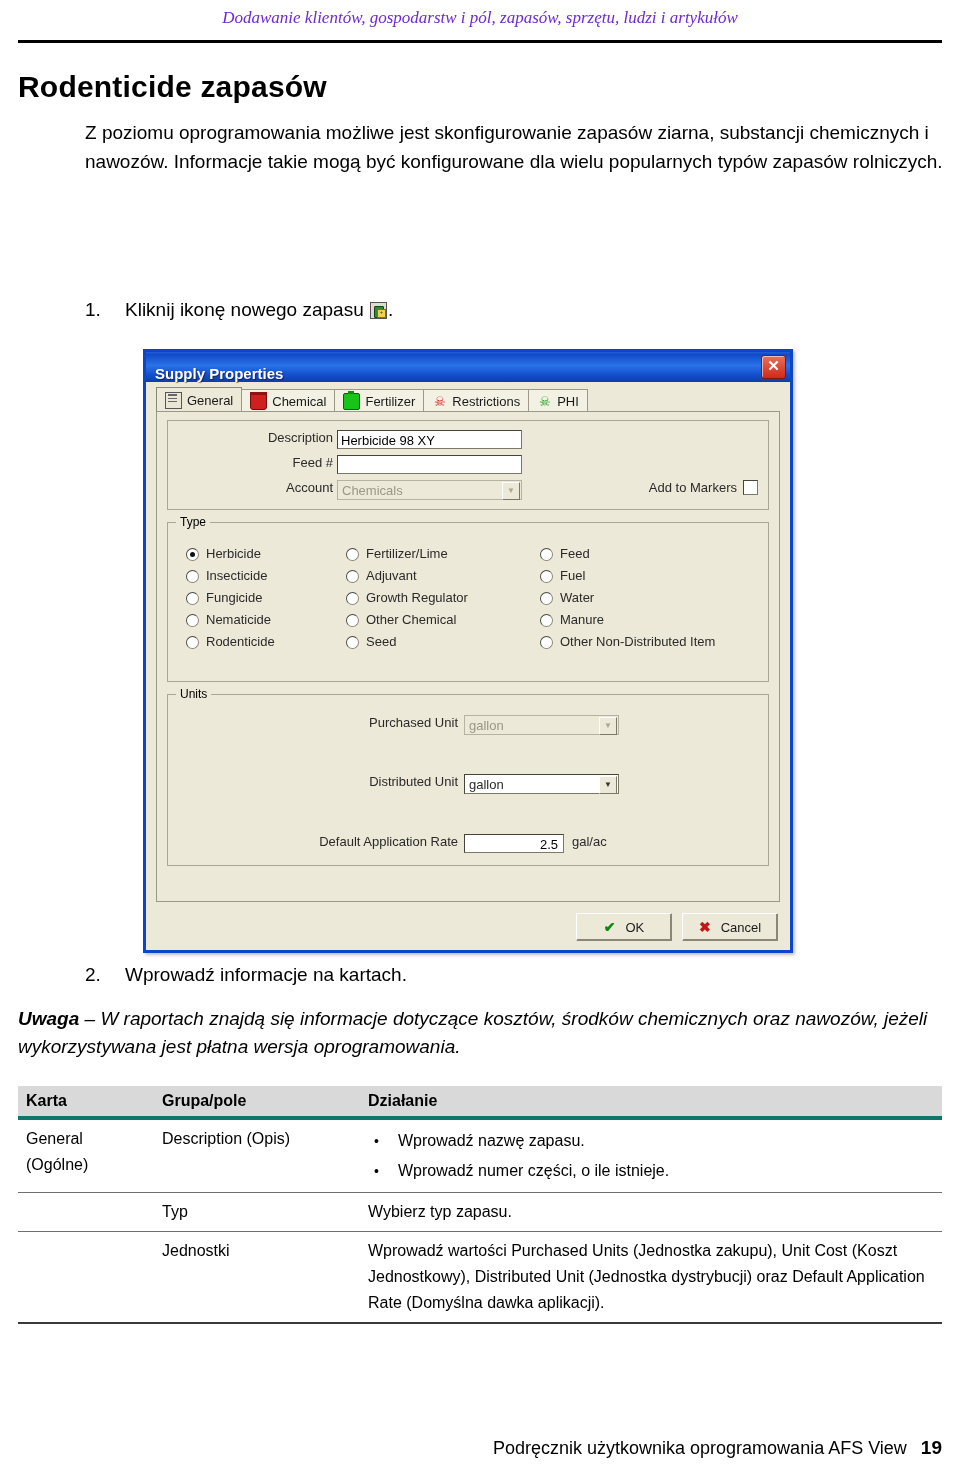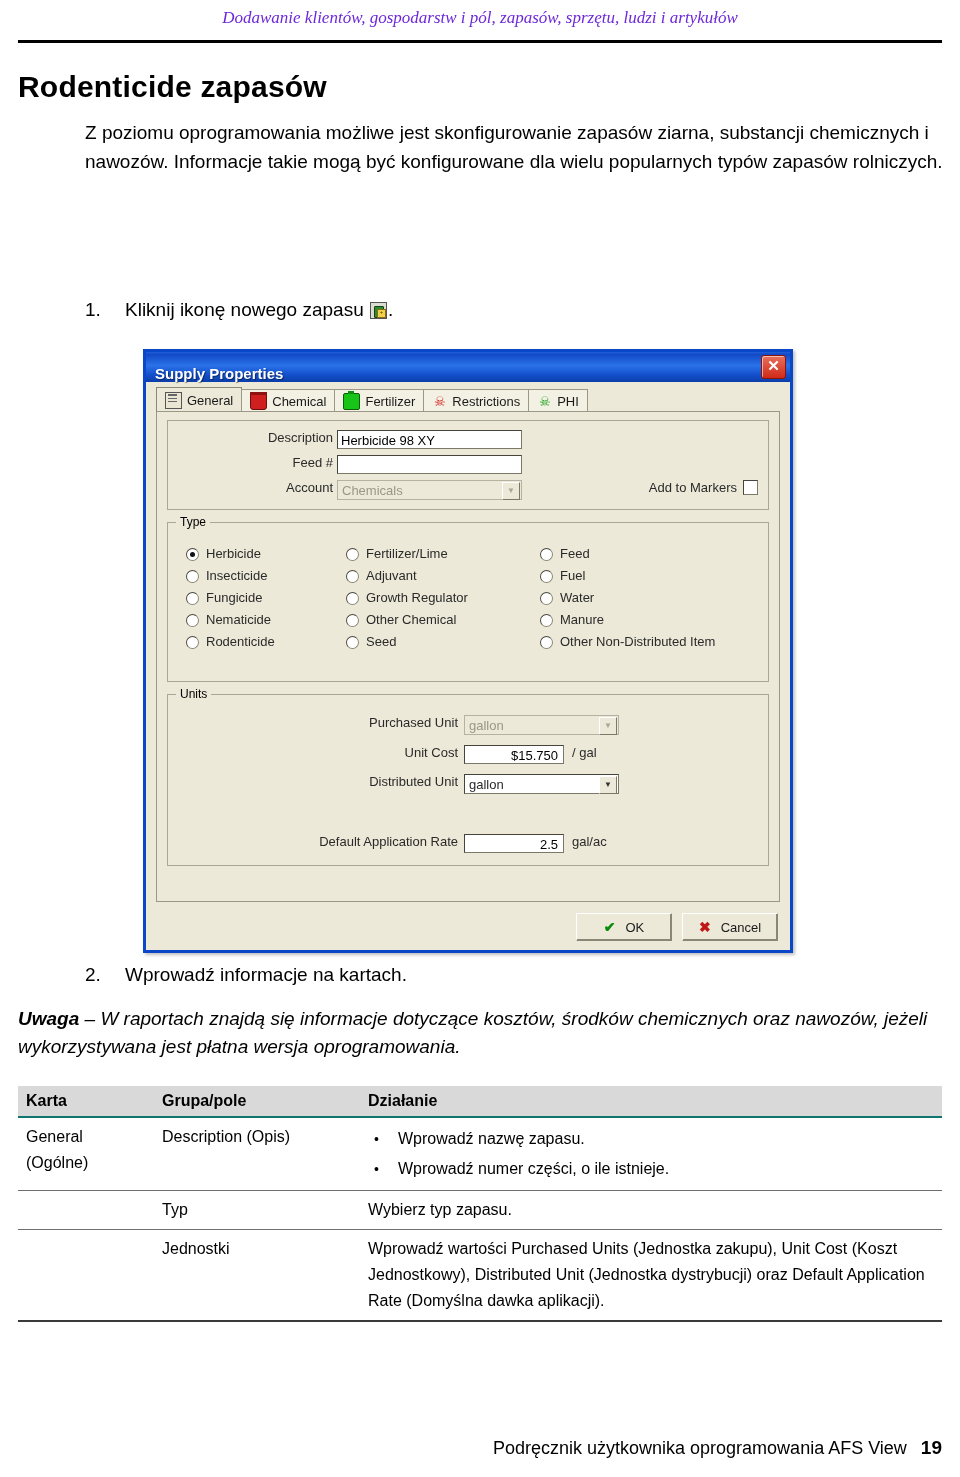--- a/index.html
+++ b/index.html
@@ -171,21 +171,21 @@
   .glyph-check{color:#0a8a0a;font-weight:bold;font-size:14px;}
   .glyph-x{color:#c01818;font-weight:bold;font-size:14px;}
 
   
   .tbl{
     position:absolute;left:18px;top:1086px;width:924px;
     border-collapse:collapse;font-size:16px;
   }
   .tbl th{
     background:#d9d9d9;text-align:left;font-weight:bold;font-size:16px;
-    padding:6px 8px 6px 8px;border-bottom:2px solid #0f766e;
+    padding:6px 8px 6px 8px;border-bottom:4px solid #0f766e;
   }
   .tbl td{
     padding:6px 8px;vertical-align:top;line-height:26px;
   }
   .tbl tr.sep td{border-top:1px solid #6f6f6f;}
   .tbl tr.last td{border-bottom:2px solid #3a3a3a;}
   .tbl .c1{width:120px;}
   .tbl .c2{width:190px;}
   .bullets{margin:0;padding:0;list-style:none;}
   .bullets li{position:relative;padding-left:30px;line-height:30px;}
@@ -348,25 +348,20 @@
         <span class="glabel">Units</span>
 
         <div class="frow" style="left:0;top:20px;width:100%;">
           <span class="flab" style="width:290px;">Purchased Unit</span>
           <span class="combo dis" style="width:155px;margin-left:6px;">
             <span>gallon</span>
             <span class="arw">▼</span>
           </span>
         </div>
 
-        <div class="frow" style="left:0;top:50px;width:100%;">
-          <span class="flab" style="width:290px;">Unit Cost</span>
-          <span class="tin num" style="width:100px;margin-left:6px;">$15.750</span>
-          <span style="margin-left:8px;">/ gal</span>
-        </div>
 
         <div class="frow" style="left:0;top:79px;width:100%;">
           <span class="flab" style="width:290px;">Distributed Unit</span>
           <span class="combo" style="width:155px;margin-left:6px;">
             <span>gallon</span>
             <span class="arw">▼</span>
           </span>
         </div>
 
 

